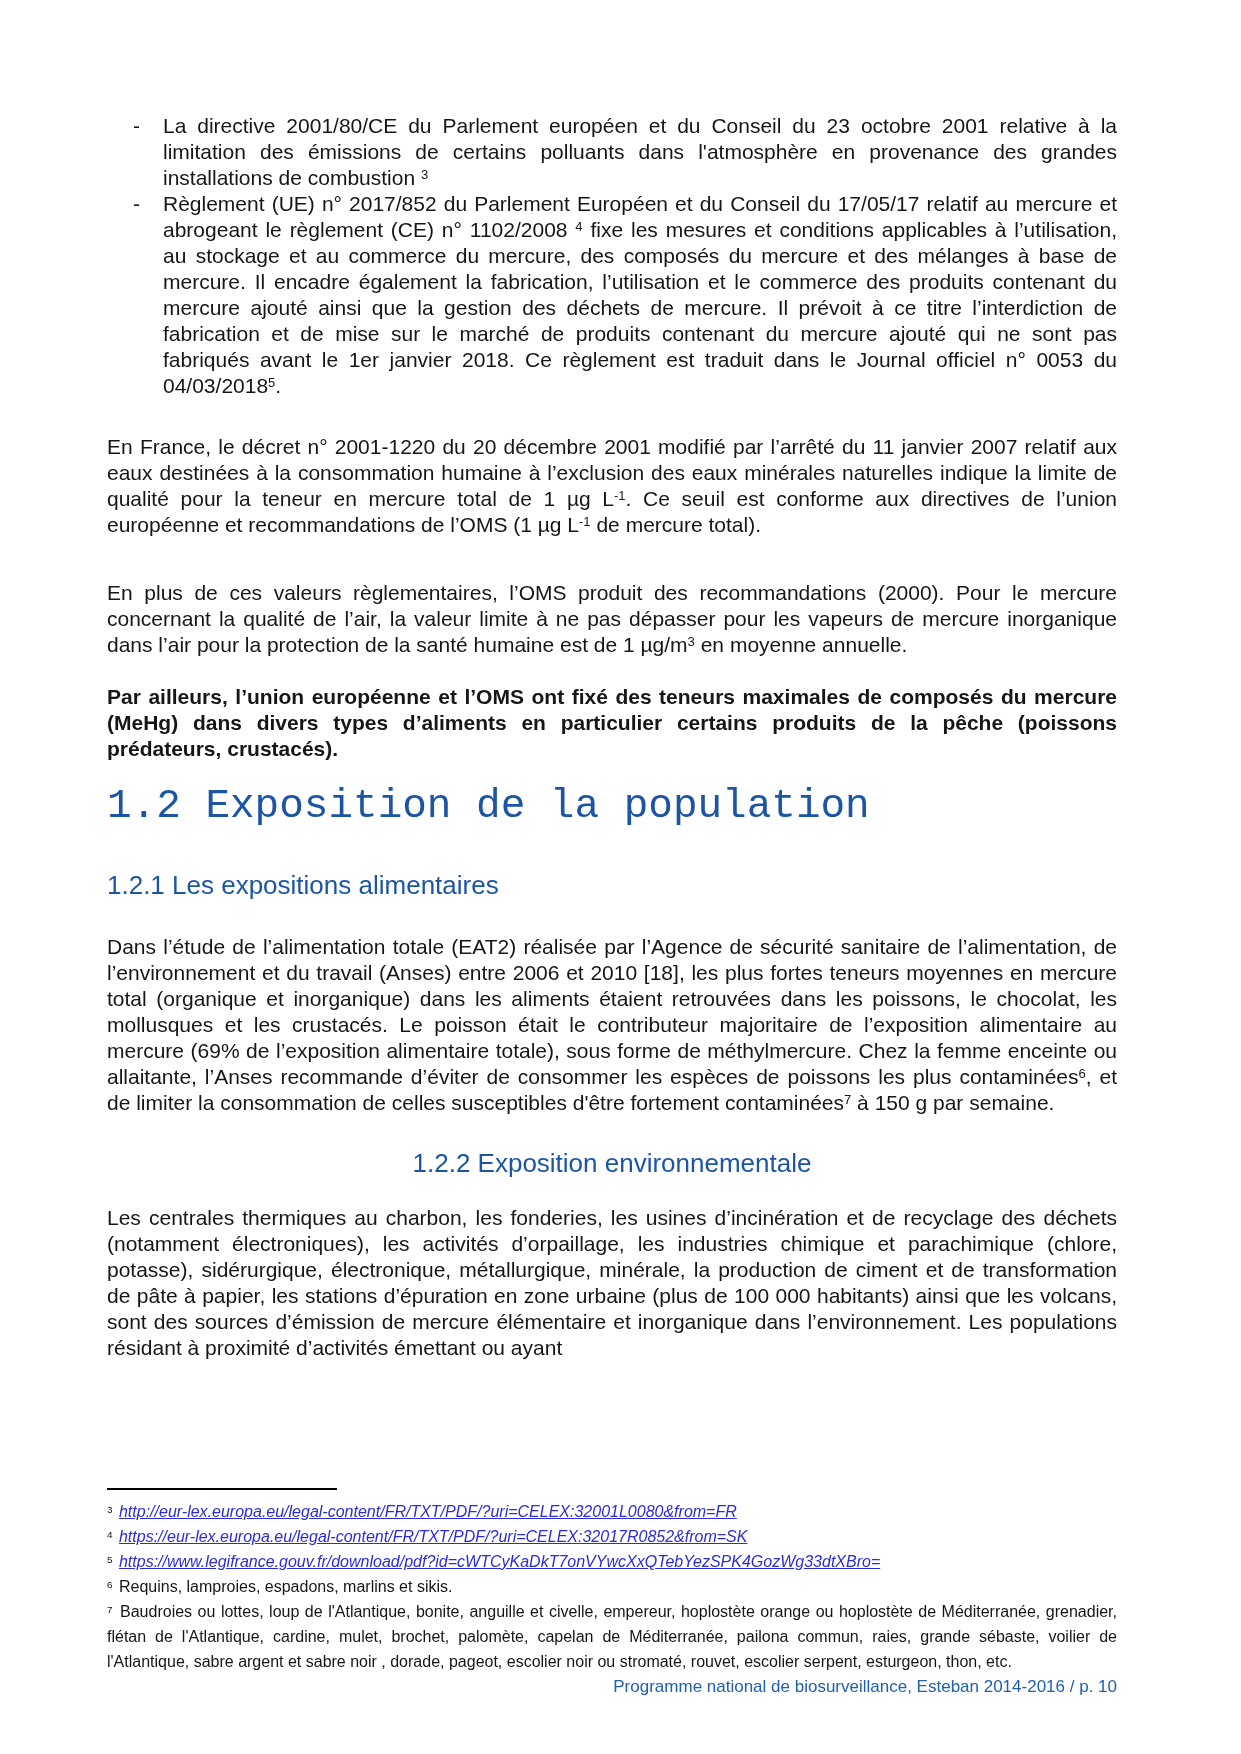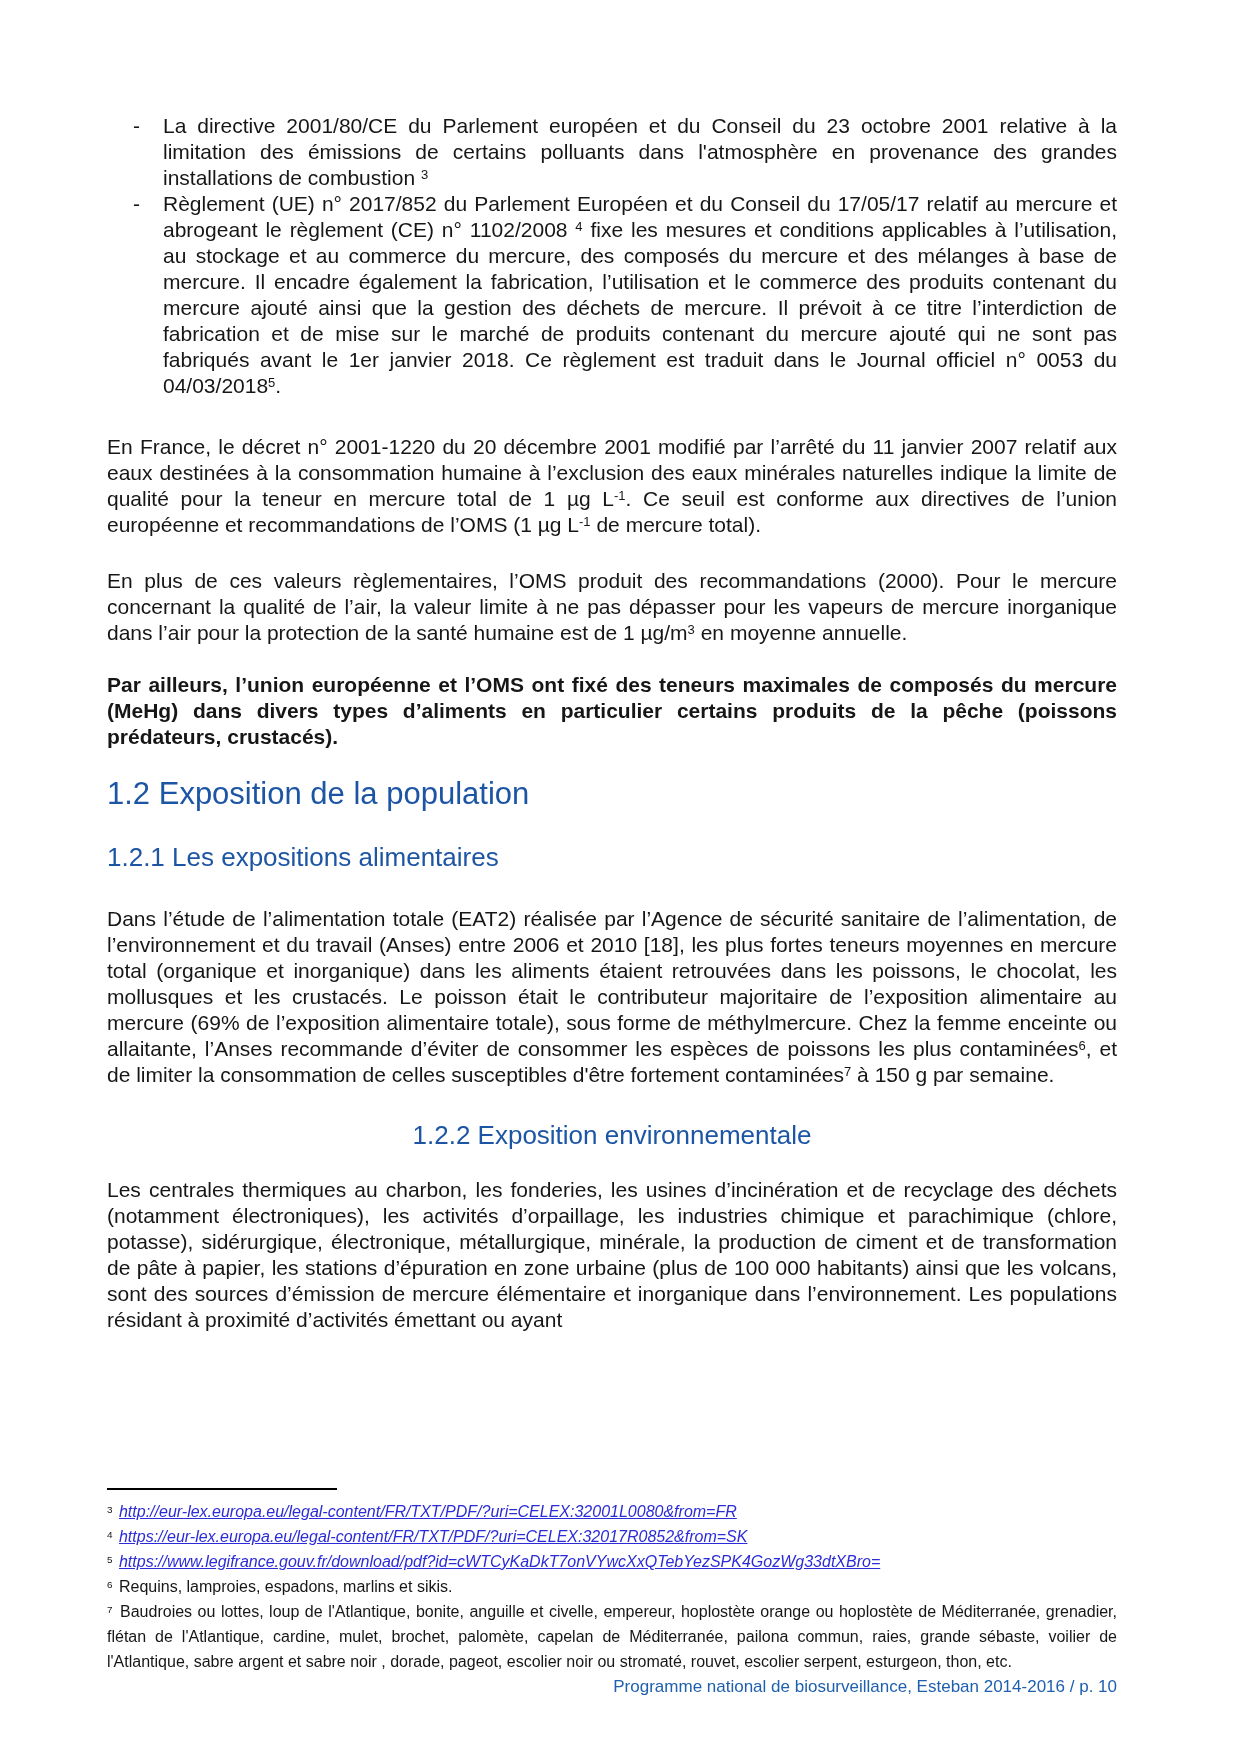--- a/index.html
+++ b/index.html
@@ -30,28 +30,28 @@
     line-height: 0;
     vertical-align: baseline;
     position: relative;
     top: -0.45em;
   }
   .it { font-style: italic; }
   .bullets { list-style: none; }
   .bullets li { position: relative; padding-left: 56px; }
   .bullets .dash { position: absolute; left: 26px; top: 0; }
   h1, h2 { color: var(--heading_blue, #1d55a5); font-weight: 400; }
-  h1 { font-size: 31px; line-height: 40px; }
+  h1 { font-size: 41px; line-height: 40px; font-family: Liberation Mono, monospace; }
   h2 { font-size: 26px; line-height: 30px; }
   
   [data-name="paragraph-france-decret"]        { margin-top: 35px; }
-  [data-name="paragraph-oms-recommendations"]  { margin-top: 30px; }
+  [data-name="paragraph-oms-recommendations"]  { margin-top: 42px; }
   [data-name="paragraph-food-limits"]          { margin-top: 26px; font-weight: bold; }
   [data-name="section-heading-1-2"]            { margin-top: 24px; }
-  [data-name="subsection-heading-1-2-1"]       { margin-top: 28px; }
+  [data-name="subsection-heading-1-2-1"]       { margin-top: 44px; }
   [data-name="paragraph-population-exposure"]  { margin-top: 20px; }
   [data-name="paragraph-eat2-study"]           { margin-top: 34px; }
   [data-name="subsection-heading-1-2-2"]       { margin-top: 32px; text-align: center; }
   [data-name="paragraph-environmental-sources"]{ margin-top: 27px; }
 
   .footnotes {
     position: absolute;
     left: 107px; right: 124px; top: 1488px;
     font-size: 16px;
     line-height: 25px;

